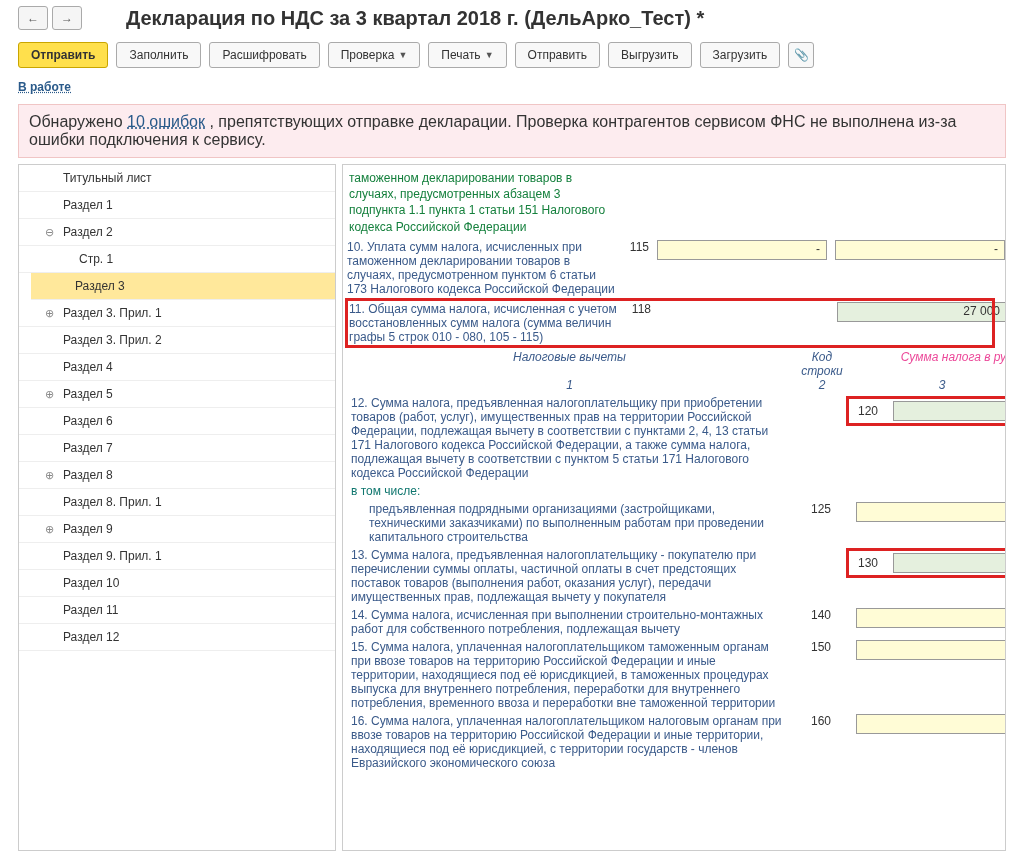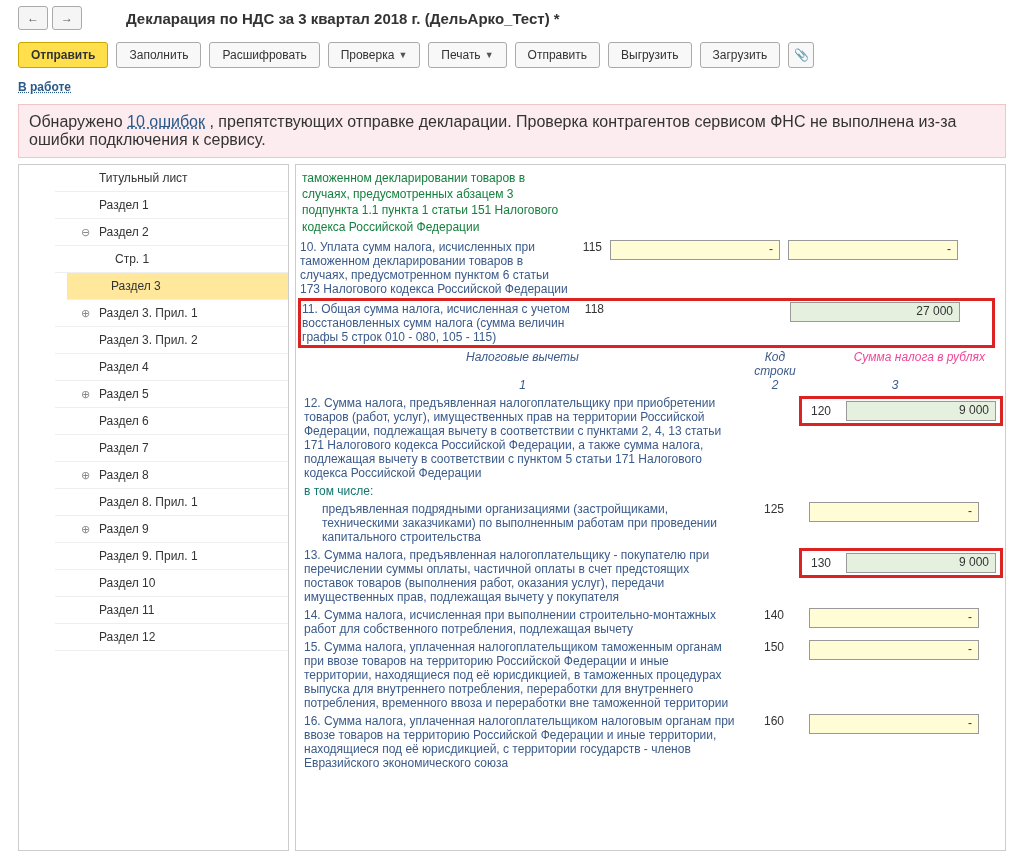--- a/index.html
+++ b/index.html
@@ -21,21 +21,21 @@
   }
   .nav-btn {
     width: 30px; height: 24px;
     border: 1px solid #aaa;
     border-radius: 3px;
     background: #f5f5f5;
     display:flex;align-items:center;justify-content:center;
     color:#555;
   }
   .title-bar {
-    font-size: 15px;
+    font-size: 20px;
     font-weight: bold;
     margin-left: 40px;
     color: #333;
   }
   .toolbar {
     display: flex;
     align-items: center;
     gap: 8px;
     padding: 8px 18px;
   }
@@ -76,25 +76,24 @@
     color: #333;
   }
   .error-bar .elink { color:#2a5a8a; text-decoration: underline dotted; cursor:pointer; }
   .content {
     display: flex;
     padding: 0 18px;
     gap: 6px;
     height: calc(100% - 180px);
   }
   .sidebar {
-    width: 271px;
+    width: 318px;
     border: 1px solid #ccc;
     overflow-y: auto;
     background:#fff;
-    padding-left:36px;
   }
   .side-item {
     padding: 6px 10px 6px 44px;
     border-bottom: 1px solid #eee;
     cursor:pointer;
     position:relative;
   }
   .side-item.indent { padding-left: 60px; }
   .side-item.active { background: #ffe89b; margin-left: 12px; }
   .side-item .mark {

